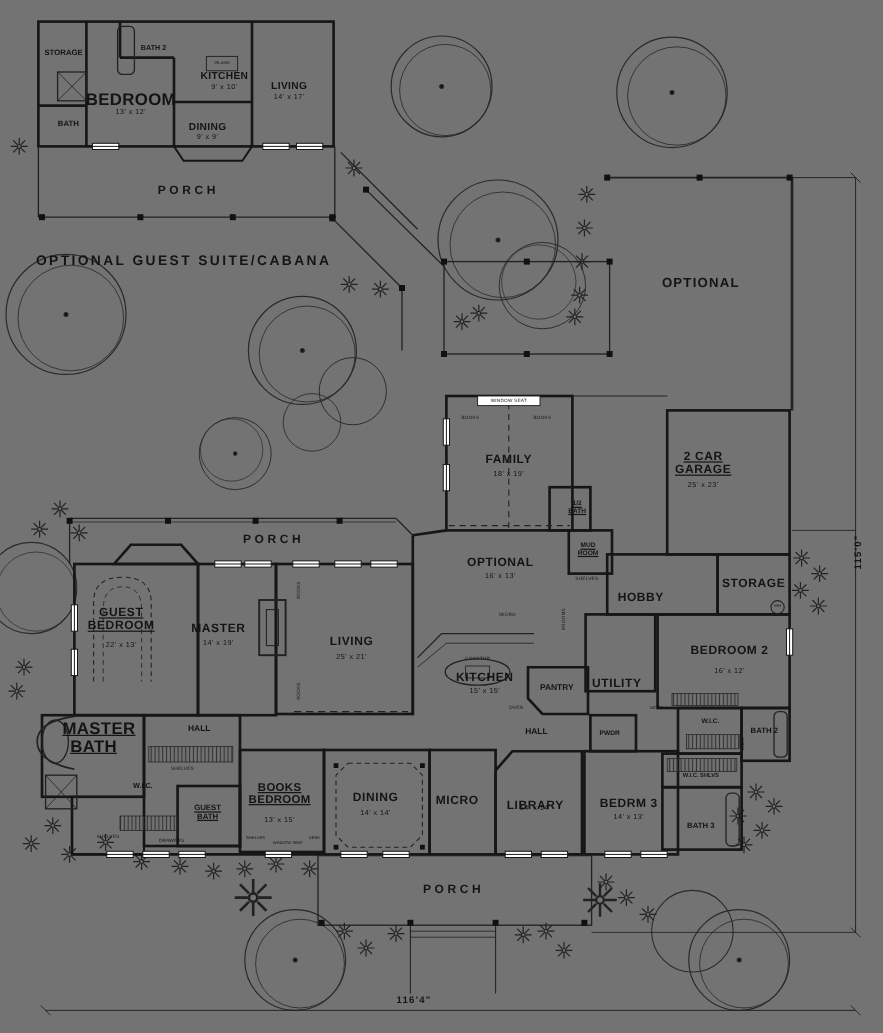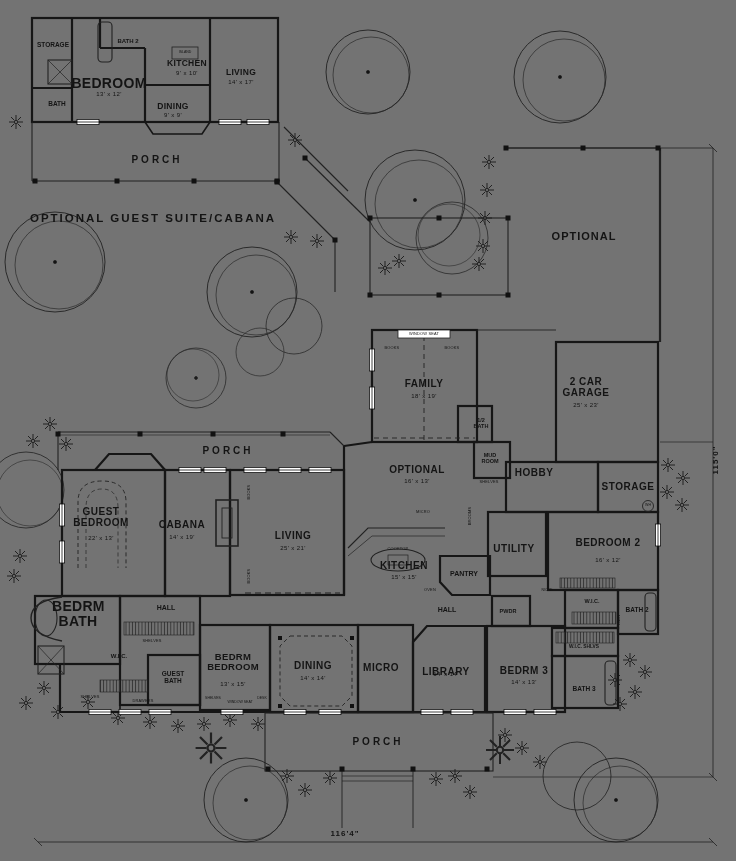--- a/index.html
+++ b/index.html
@@ -4,21 +4,21 @@
 <style>
   html,body { margin:0; padding:0; background:#ffffff; }
   #plan {
     position:relative; width:736px; height:861px; background:#737373;
     font-family:"Liberation Sans", sans-serif; overflow:hidden;
   }
   #plan svg { position:absolute; left:0; top:0; }
   .l { position:absolute; transform:translate(-50%,-50%); color:#141414;
        text-align:center; white-space:nowrap; line-height:1.05;
        font-family:"Liberation Sans", sans-serif; font-weight:bold; }
-  .wrap { white-space:normal; }
+  .wrap { white-space:normal;text-decoration:underline; }
   .rot  { transform:translate(-50%,-50%) rotate(-90deg); }
   .f11 { font-size:11px; letter-spacing:1px; }
   .f10 { font-size:10px; letter-spacing:.5px; }
   .f95 { font-size:9.5px; letter-spacing:.3px; }
   .f9  { font-size:14px;  letter-spacing:.3px; }
   .f85 { font-size:8.5px; letter-spacing:.3px; }
   .f7  { font-size:7px; }
   .f65 { font-size:6.5px; }
   .f6  { font-size:6px; }
   .f55 { font-size:5.5px; }
@@ -357,41 +357,41 @@
 
 <div class="l f11" style="left:584px;top:237px">OPTIONAL</div>
 <div class="l f10" style="left:424px;top:384px">FAMILY</div>
 <div class="l dims" style="left:424px;top:396px">18' x 19'</div>
 <div class="l f10 wrap" style="left:586px;top:387px;width:50px">2 CAR GARAGE</div>
 <div class="l dims" style="left:586px;top:405px">25' x 23'</div>
 <div class="l f55 wrap" style="left:481px;top:424px;width:22px">1/2 BATH</div>
 <div class="l f55 wrap" style="left:490px;top:459px;width:26px">MUD ROOM</div>
 <div class="l f10" style="left:417px;top:470px">OPTIONAL</div>
 <div class="l dims" style="left:417px;top:481px">16' x 13'</div>
-<div class="l f10" style="left:534px;top:473px">HOBBY</div>
+<div class="l f10" style="left:534px;top:499px">HOBBY</div>
 <div class="l f10" style="left:628px;top:487px">STORAGE</div>
-<div class="l f10" style="left:514px;top:549px">UTILITY</div>
+<div class="l f10" style="left:514px;top:571px">UTILITY</div>
 <div class="l f10" style="left:608px;top:543px">BEDROOM 2</div>
 <div class="l dims" style="left:608px;top:560px">16' x 12'</div>
 <div class="l f10" style="left:404px;top:566px">KITCHEN</div>
 <div class="l dims" style="left:404px;top:577px">15' x 15'</div>
 <div class="l f7" style="left:464px;top:574px">PANTRY</div>
 <div class="l porch" style="left:228px;top:451px">PORCH</div>
 <div class="l f10 wrap" style="left:101px;top:517px;width:62px">GUEST BEDROOM</div>
 <div class="l dims" style="left:101px;top:538px">22' x 13'</div>
-<div class="l f10" style="left:182px;top:525px">CABANA</div>
+<div class="l f10" style="left:182px;top:525px">MASTER</div>
 <div class="l dims" style="left:182px;top:537px">14' x 19'</div>
 <div class="l f10" style="left:293px;top:536px">LIVING</div>
 <div class="l dims" style="left:293px;top:548px">25' x 21'</div>
 <div class="l f7" style="left:166px;top:608px">HALL</div>
 <div class="l f7" style="left:447px;top:610px">HALL</div>
-<div class="l f9 wrap" style="left:78px;top:614px;width:52px">BEDRM BATH</div>
+<div class="l f9 wrap" style="left:78px;top:614px;width:52px">MASTER BATH</div>
 <div class="l f6" style="left:119px;top:656px">W.I.C.</div>
 <div class="l f65 wrap" style="left:173px;top:678px;width:36px">GUEST BATH</div>
-<div class="l f95 wrap" style="left:233px;top:662px;width:58px">BEDRM BEDROOM</div>
+<div class="l f95 wrap" style="left:233px;top:662px;width:58px">BOOKS BEDROOM</div>
 <div class="l dims" style="left:233px;top:684px">13' x 15'</div>
 <div class="l f10" style="left:313px;top:666px">DINING</div>
 <div class="l dims" style="left:313px;top:678px">14' x 14'</div>
 <div class="l f10" style="left:381px;top:668px">MICRO</div>
 <div class="l f10" style="left:446px;top:672px">LIBRARY</div>
 <div class="l dims" style="left:446px;top:674px">14' x 14'</div>
 <div class="l f10" style="left:524px;top:671px">BEDRM 3</div>
 <div class="l dims" style="left:524px;top:682px">14' x 13'</div>
 <div class="l f55" style="left:508px;top:612px">PWDR</div>
 <div class="l f55" style="left:592px;top:602px">W.I.C.</div>

